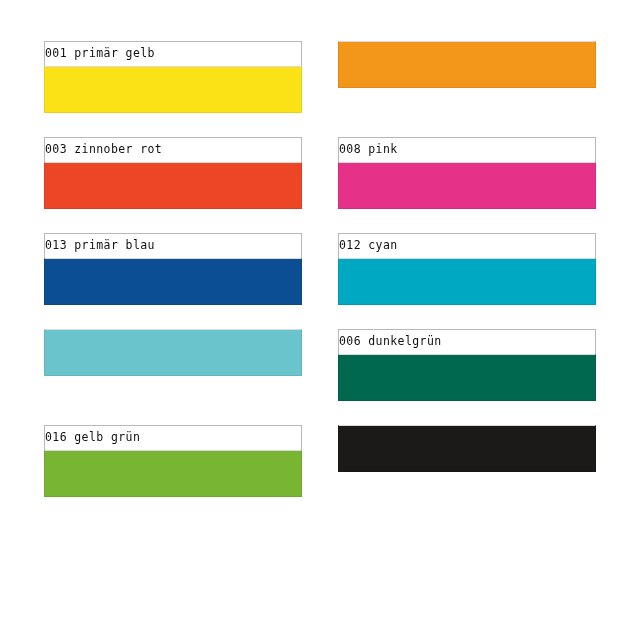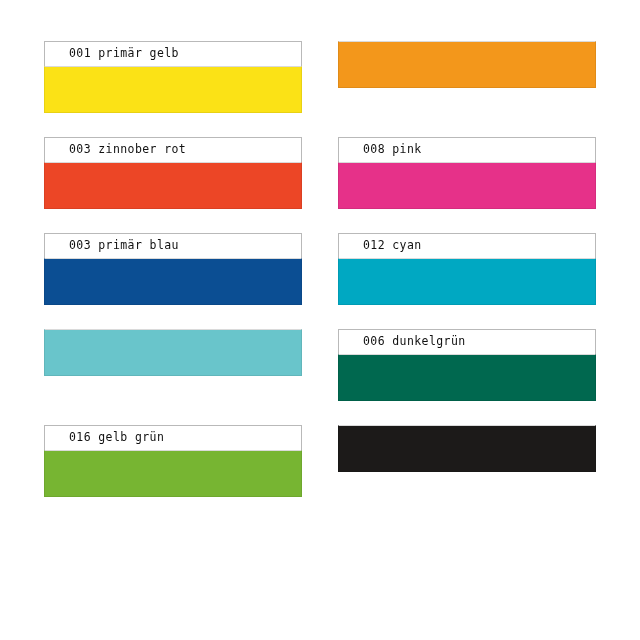--- a/index.html
+++ b/index.html
@@ -32,21 +32,21 @@
     background: #ffffff;
   }
   .swatch-label-bar {
     box-sizing: border-box;
     height: 25px;
     border: 1px solid #b9b9b9;
     border-bottom: none;
     background: #ffffff;
     display: flex;
     align-items: center;
-    padding-left: 24px;
+    padding-left: 0;
   }
   .swatch-label {
     font-size: 11.5px;
     line-height: 1;
     color: #111111;
     letter-spacing: 0.4px;
     white-space: nowrap;
   }
   .swatch-fill {
     box-sizing: border-box;
@@ -77,21 +77,21 @@
         <div class="swatch-fill" style="background-color: rgb(236, 70, 38);"></div>
       </div>
       <div class="swatch-card">
         <div class="swatch-label-bar">
           <span class="swatch-label">008 pink</span>
         </div>
         <div class="swatch-fill" style="background-color: rgb(230, 49, 137);"></div>
       </div>
       <div class="swatch-card">
         <div class="swatch-label-bar">
-          <span class="swatch-label">003 primär blau</span>
+          <span class="swatch-label">013 primär blau</span>
         </div>
         <div class="swatch-fill" style="background-color: rgb(11, 78, 147);"></div>
       </div>
       <div class="swatch-card">
         <div class="swatch-label-bar">
           <span class="swatch-label">012 cyan</span>
         </div>
         <div class="swatch-fill" style="background-color: rgb(0, 168, 194);"></div>
       </div>
       <div class="swatch-card">

